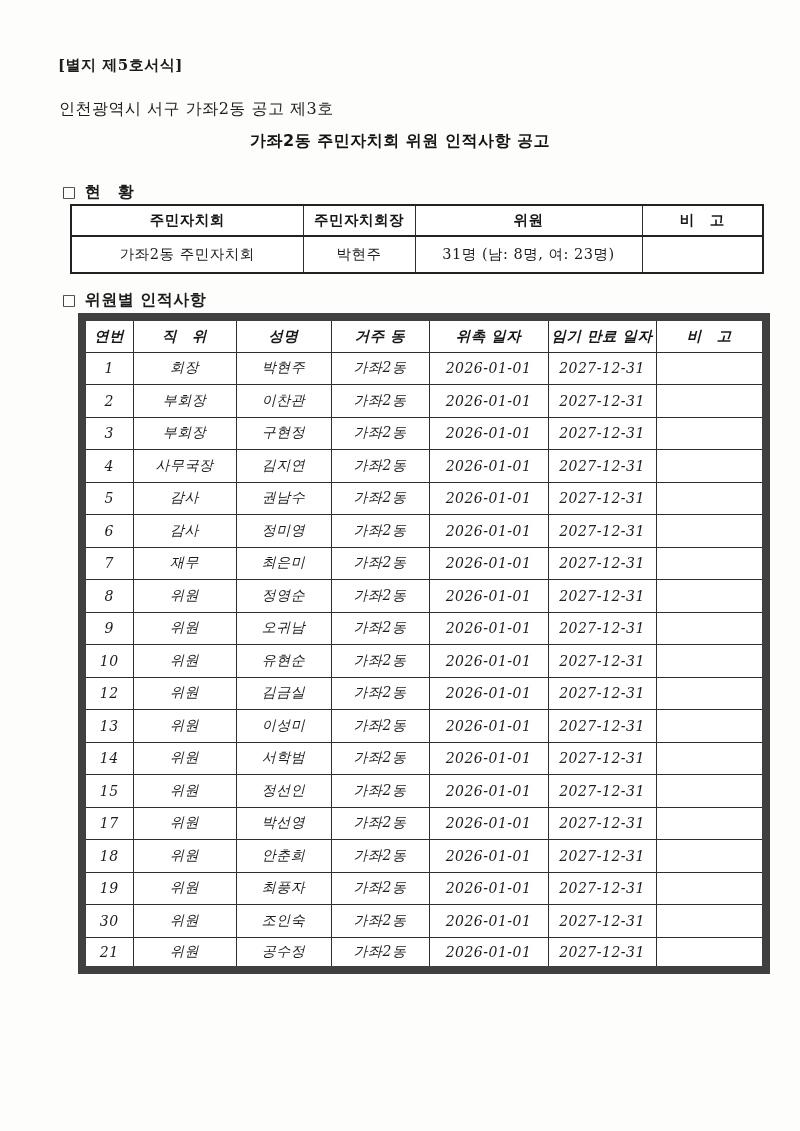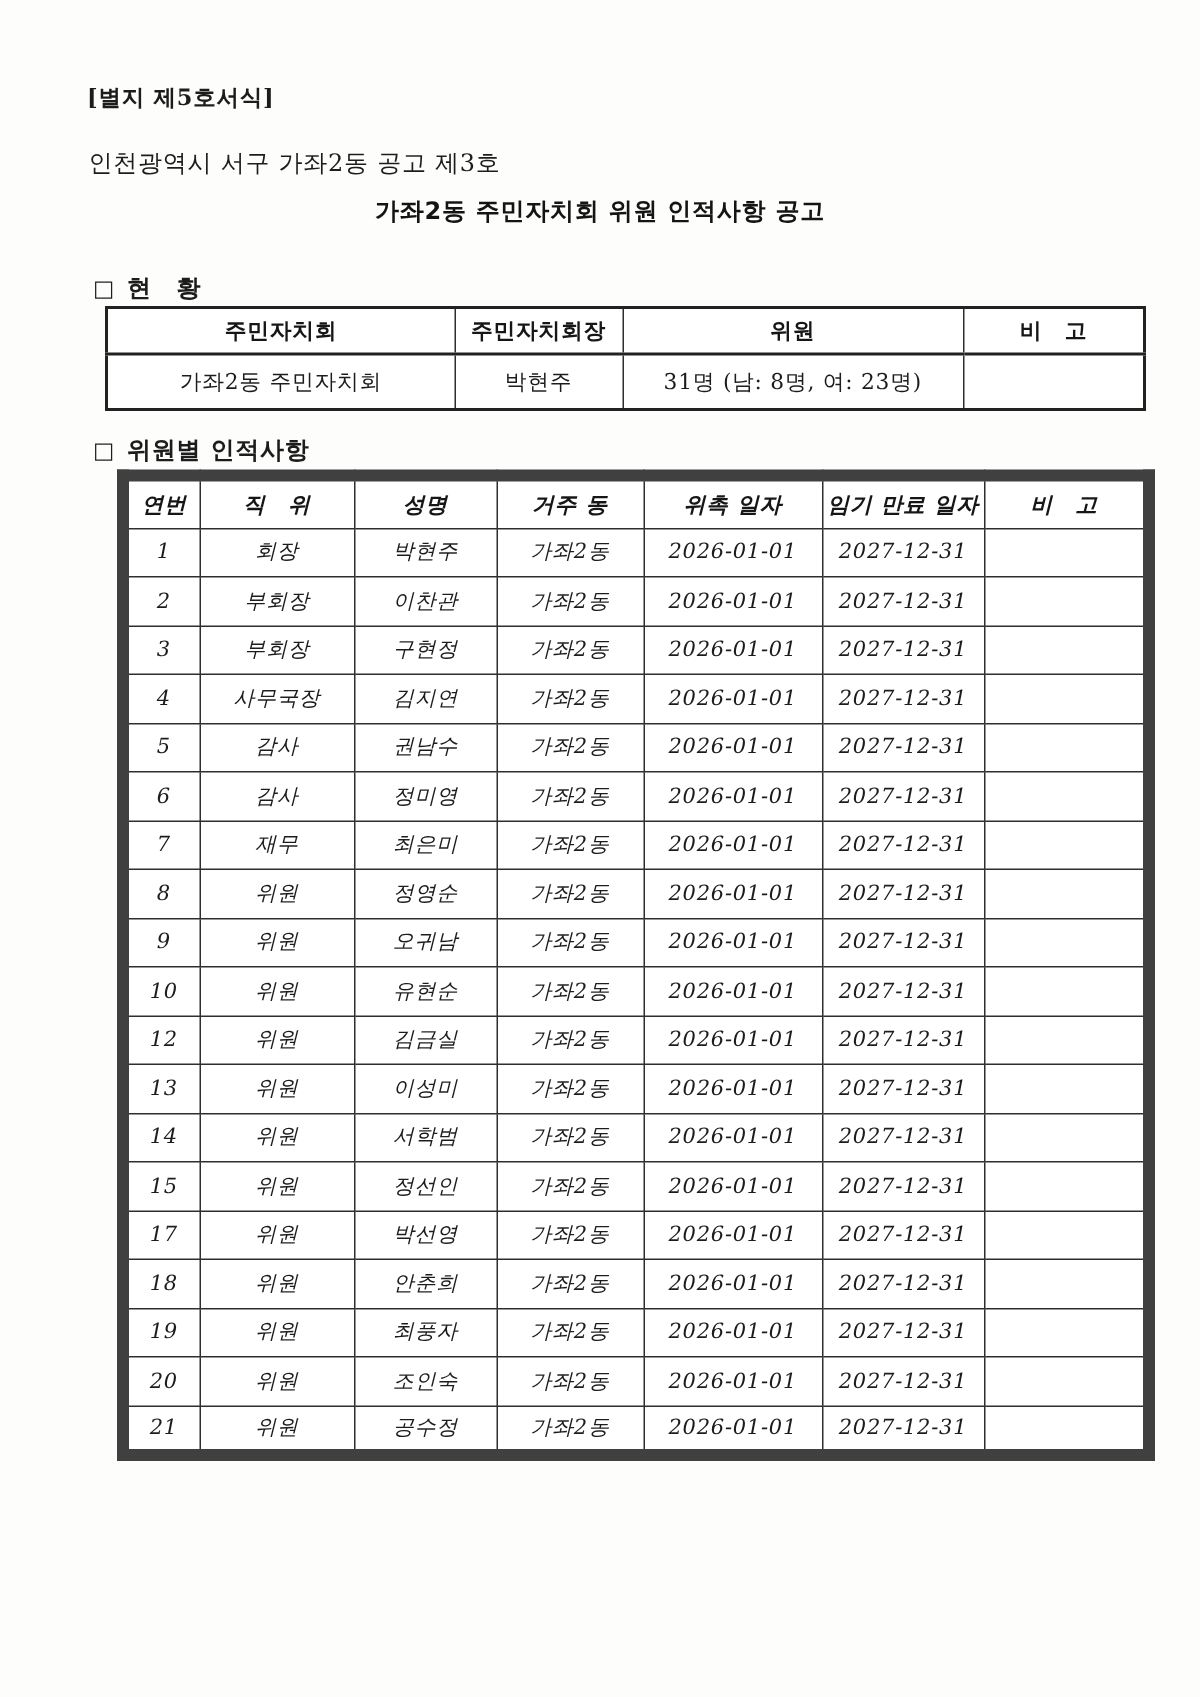--- a/index.html
+++ b/index.html
@@ -286,21 +286,21 @@
           <td>19</td>
           <td>위원</td>
           <td>최풍자</td>
           <td>가좌2동</td>
           <td>2026-01-01</td>
           <td>2027-12-31</td>
           <td></td>
         </tr>
 
         <tr>
-          <td>20</td>
+          <td>30</td>
           <td>위원</td>
           <td>조인숙</td>
           <td>가좌2동</td>
           <td>2026-01-01</td>
           <td>2027-12-31</td>
           <td></td>
         </tr>
 
         <tr>
           <td>21</td>

